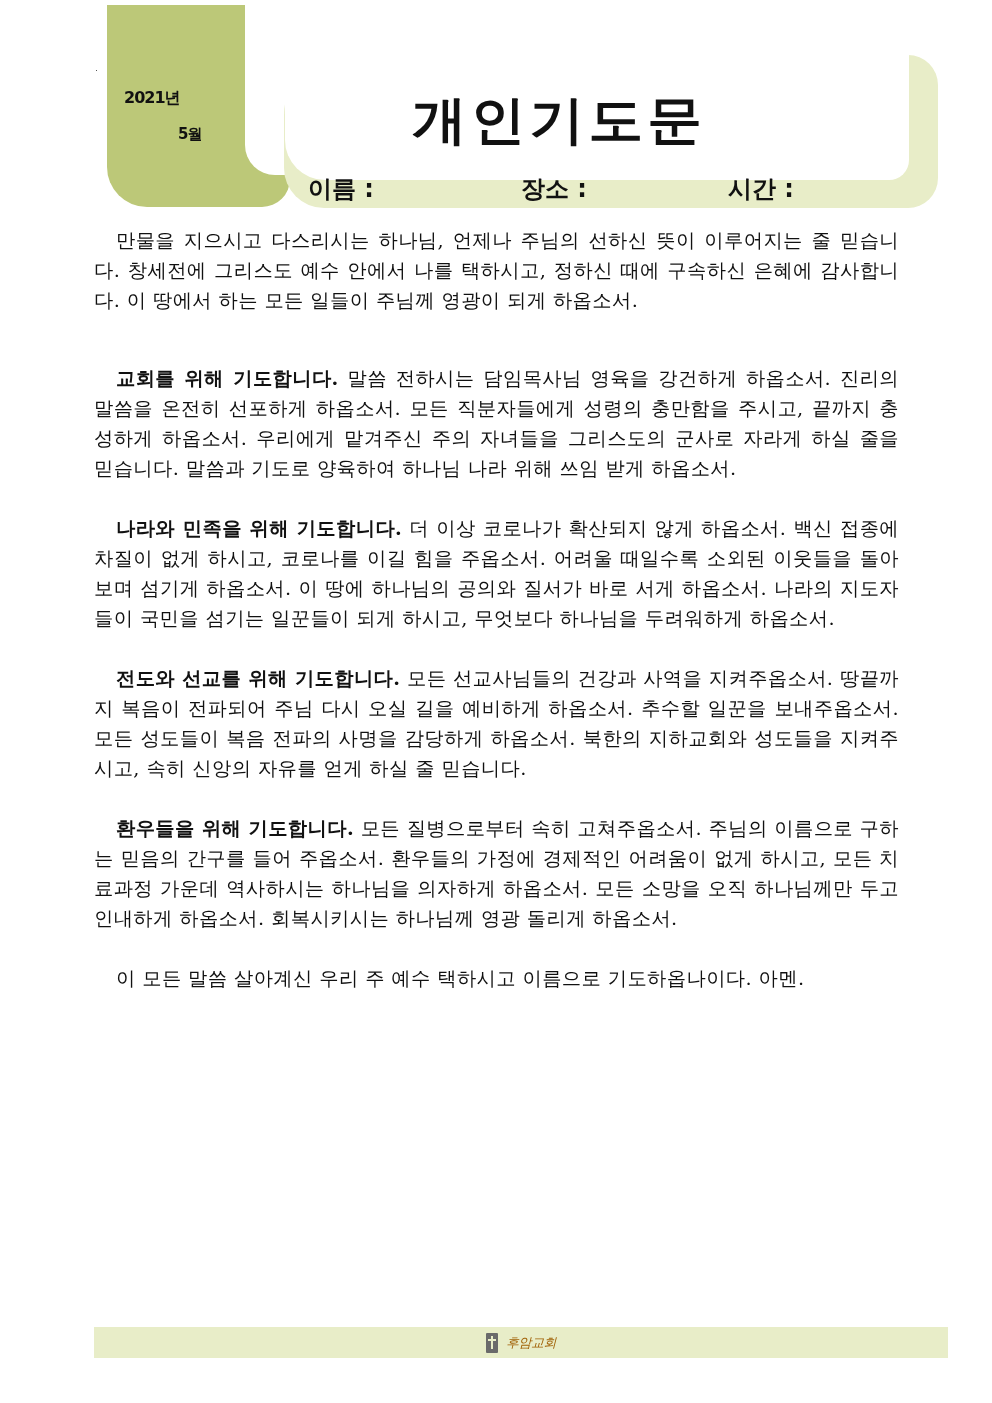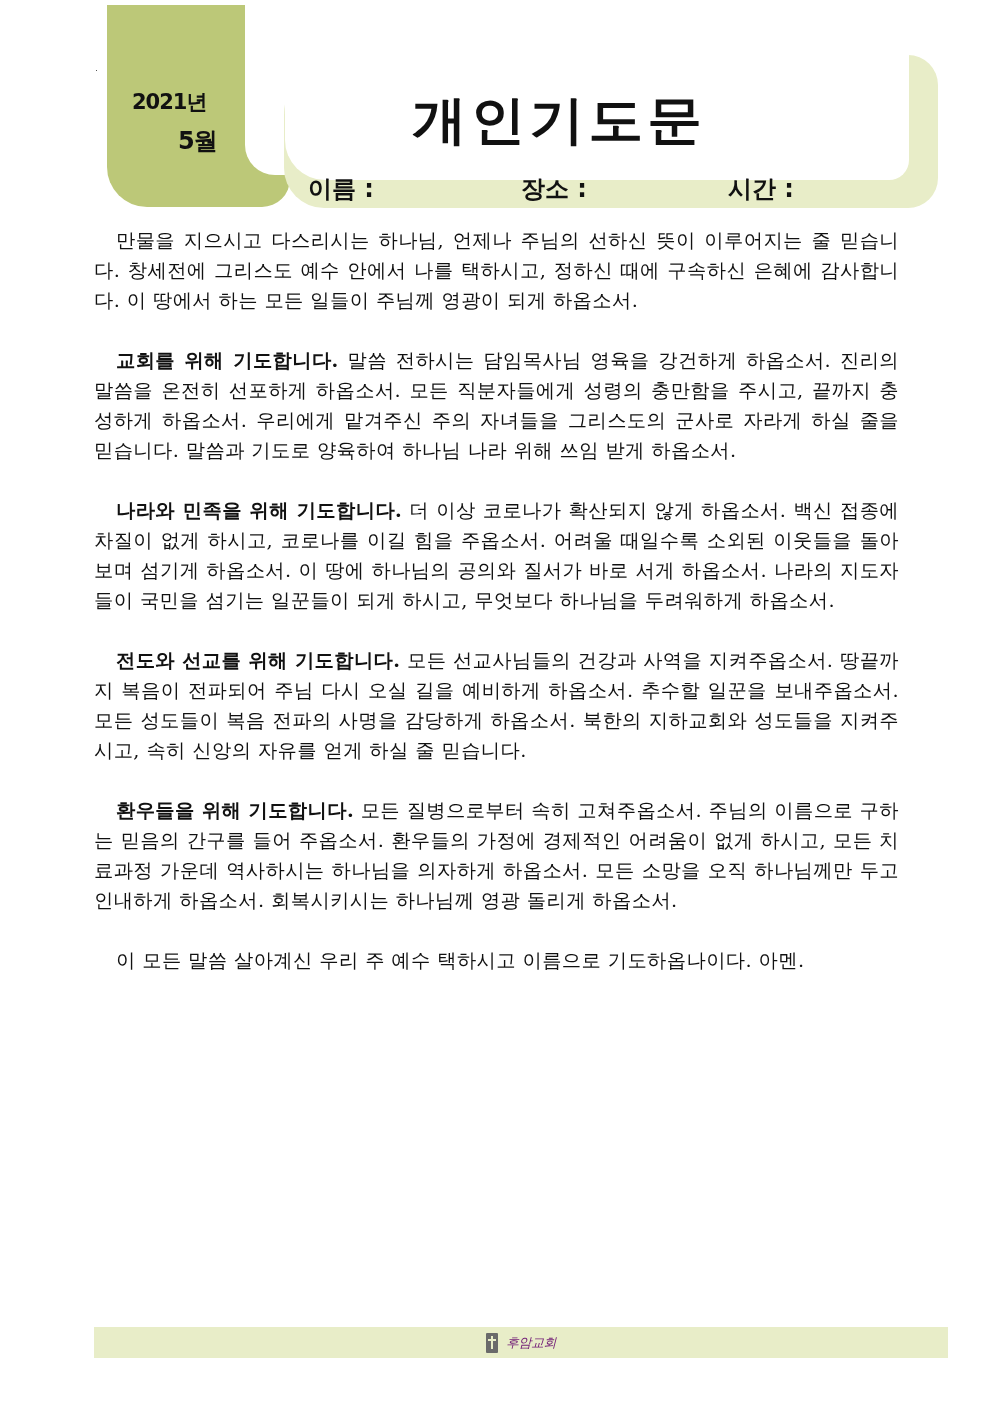--- a/index.html
+++ b/index.html
@@ -23,28 +23,28 @@
       position: absolute; left: 284px; top: 55px; width: 654px; height: 153px;
       background: #e8edc8;
       border-radius: 60px 30px 30px 40px;
     }
     .light-inner {
       position: absolute; left: 285px; top: 40px; width: 624px; height: 140px;
       background: #ffffff;
       border-radius: 0 0 20px 40px;
     }
     .year {
-      position: absolute; left: 132px; top: 88px; width: 80px;
+      position: absolute; left: 124px; top: 88px; width: 80px;
       font-family: "DejaVu Sans", "Liberation Sans", sans-serif;
-      font-size: 21px; font-weight: bold; letter-spacing: -1px;
+      font-size: 16px; font-weight: bold; letter-spacing: -1px;
     }
     .month {
       position: absolute; left: 178px; top: 125px;
       font-family: "DejaVu Sans", "Liberation Sans", sans-serif;
-      font-size: 24px; font-weight: bold; letter-spacing: -1px;
+      font-size: 15px; font-weight: bold; letter-spacing: -1px;
     }
     .title {
       position: absolute; left: 412px; top: 86px;
       font-family: "DejaVu Sans", "Liberation Sans", sans-serif;
       font-size: 52px; font-weight: bold; letter-spacing: 4px;
       transform: scaleX(1.05); transform-origin: left;
     }
     .field {
       position: absolute; top: 173px;
       font-family: "DejaVu Sans", "Liberation Sans", sans-serif;
@@ -55,41 +55,41 @@
     .field-time { left: 728px; }
 
     
     .content {
       position: absolute; left: 94px; top: 226px; width: 805px;
       font-size: 19.3px; line-height: 30px;
       text-align: justify; letter-spacing: 0.4px;
     }
     .para { margin: 0 0 30px 0; text-indent: 22px; }
     .para b { font-weight: bold; }
-    .para.first { margin-bottom: 30px; }
+    .para.first { margin-bottom: 48px; }
 
     
     .footer {
       position: absolute; left: 94px; top: 1327px; width: 854px; height: 31px;
       background: #e8edc8;
       display: flex; align-items: center; justify-content: center; gap: 8px;
     }
     .cross-box {
       width: 12px; height: 20px; background: #6a6a6a; position: relative;
       border-radius: 1px;
     }
     .cross-box::before {
       content: ""; position: absolute; left: 5px; top: 3px; width: 2px; height: 13px; background: #e8edc8;
     }
     .cross-box::after {
       content: ""; position: absolute; left: 2px; top: 6px; width: 8px; height: 2px; background: #e8edc8;
     }
     .church-name {
       font-family: "DejaVu Sans", "Liberation Sans", sans-serif;
-      font-size: 13px; color: #701a75; font-style: italic; letter-spacing: -0.5px;
+      font-size: 13px; color: #a16207; font-style: italic; letter-spacing: -0.5px;
     }
     .dot-mark { position: absolute; left: 96px; top: 70px; width: 1px; height: 1px; background: #555; }
   </style>
 </head>
 <body>
 
 <div class="dot-mark"></div>
 
 <div class="dark-l">
   <div class="dark-l-inner"></div>

